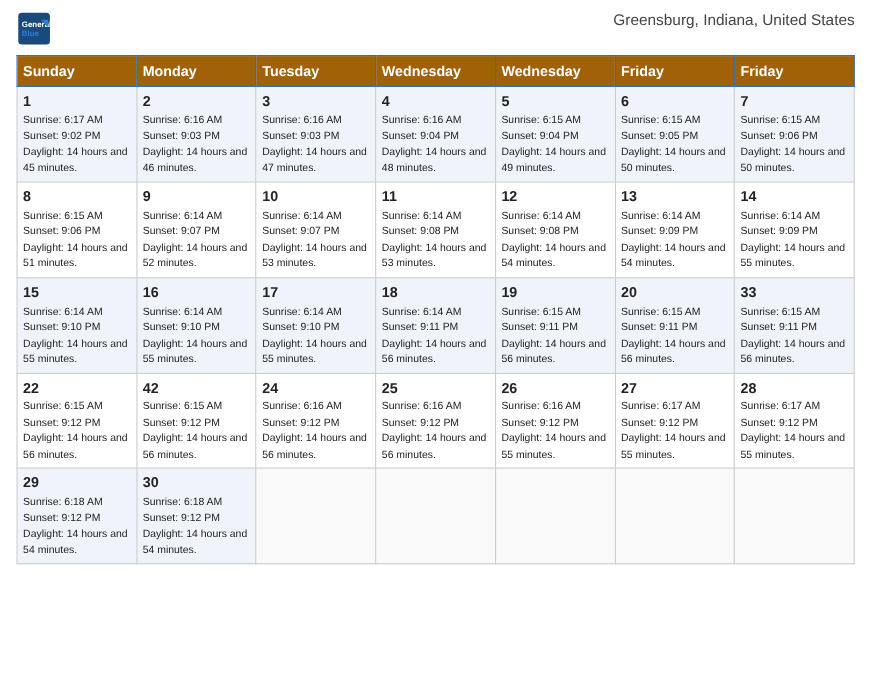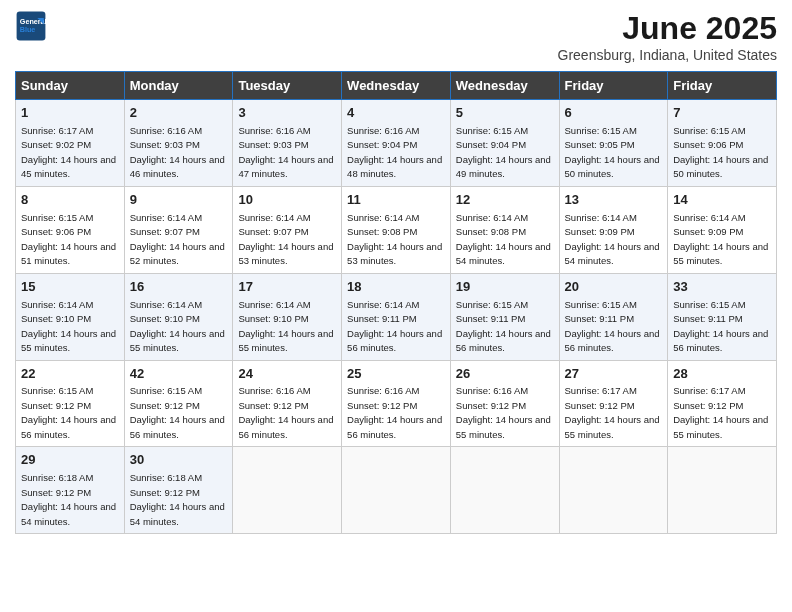--- a/index.html
+++ b/index.html
@@ -36,21 +36,21 @@
     .location-title {
       font-size: 14px;
       color: #444;
     }
     table {
       width: 100%;
       border-collapse: collapse;
       font-size: 10px;
     }
     thead tr th {
-      background-color: #404040;
+      background-color: #a16207;
       color: #fff;
       text-align: left;
       padding: 6px 5px;
       font-size: 13px;
       font-weight: bold;
       border: 1px solid #2471c0;
       margin-top: 36px;
     }
     tbody tr td {
       vertical-align: top;
@@ -88,21 +88,20 @@
 <div class="header-area">
   <div class="logo">
     <svg class="logo-icon" viewBox="0 0 40 40">
       <rect x="2" y="2" width="36" height="36" rx="4" fill="#1a4a7a"></rect>
       <text x="6" y="18" font-size="9" font-weight="bold" fill="white" font-family="Arial">General</text>
       <text x="6" y="28" font-size="9" font-weight="bold" fill="#2980d9" font-family="Arial">Blue</text>
       <polygon points="28,10 36,10 36,18" fill="#2980d9"></polygon>
     </svg>
   </div>
   <div class="title-area">
-    <div class="month-title">June 2025</div>
     <div class="location-title">Greensburg, Indiana, United States</div>
   </div>
 </div>
 
 <table>
   <thead>
     <tr>
     <th>Sunday</th>
         <th>Monday</th>
         <th>Tuesday</th>

